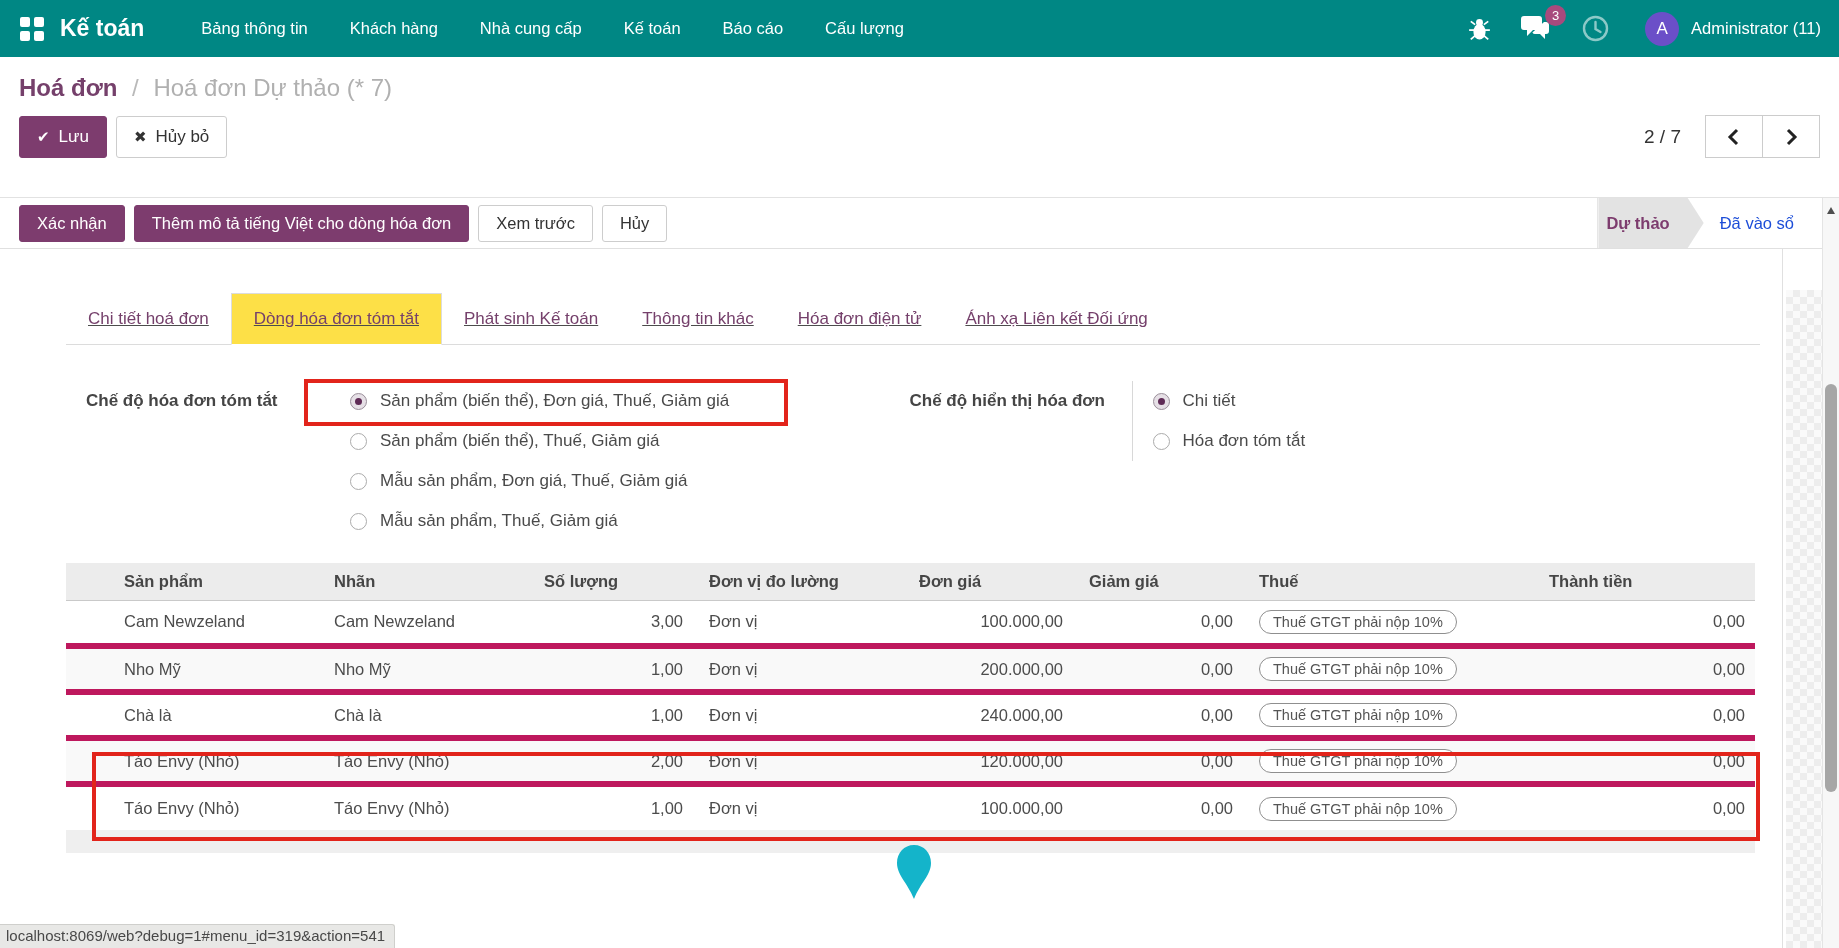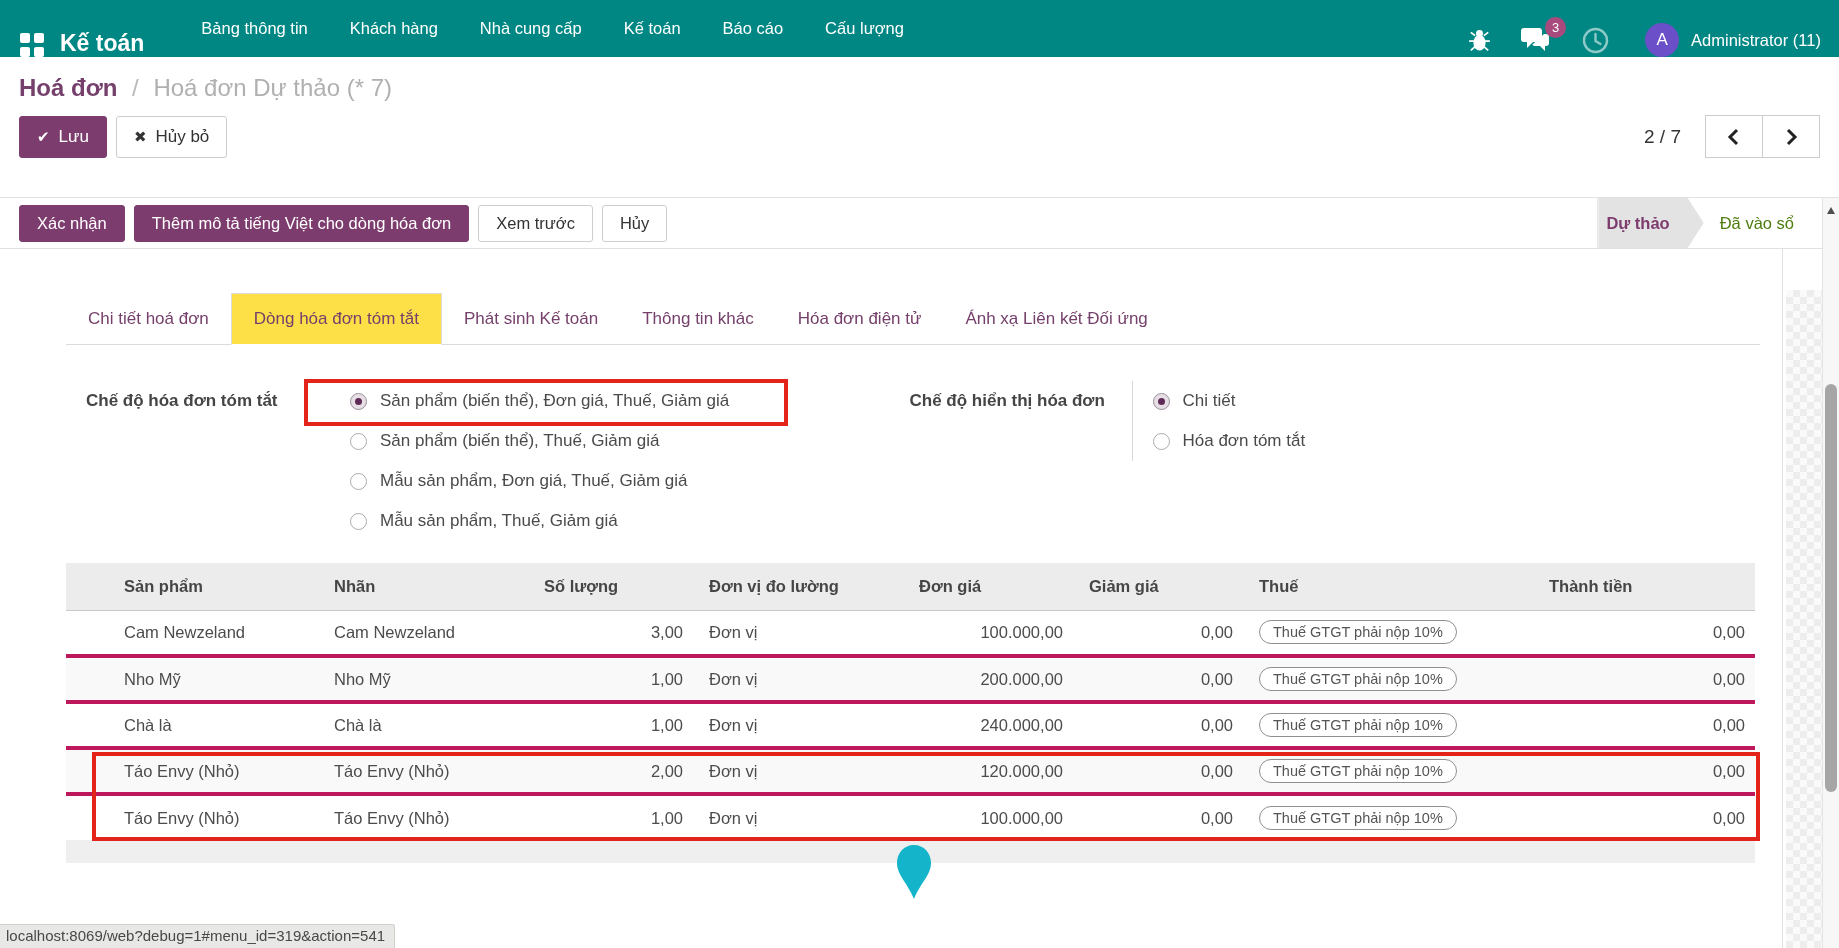--- a/index.html
+++ b/index.html
@@ -6,21 +6,21 @@
     --navbar:#008784; --primary:#7d3c6e; --accent:#75406b;
     --annotation:#e2241b; --indicator:#14b4ca; --badge:#a84a7d; --avatar:#6b4fc8;
   }
   *{box-sizing:border-box;}
   html,body{margin:0;padding:0;}
   body{width:1839px;height:948px;overflow:hidden;background:#fff;
        font-family:"Liberation Sans","DejaVu Sans",sans-serif;color:#4c4c4c;}
   .page{position:relative;width:1839px;height:948px;overflow:hidden;background:#fff;}
 
   
-  .navbar{height:57px;background:var(--navbar);display:flex;align-items:flex-end;
+  .navbar{height:57px;background:var(--navbar);display:flex;align-items:center;
           color:#fff;padding:0 18px 0 16px;}
   .apps-icon{width:24px;height:24px;display:grid;grid-template-columns:1fr 1fr;gap:4px;
              margin:0 16px 0 4px;cursor:pointer;}
   .apps-icon div{background:#fff;border-radius:2px;}
   .brand{font-size:23px;font-weight:bold;margin-right:36px;cursor:pointer;}
   .nav-item{font-size:16.5px;padding:0 21px;line-height:57px;cursor:pointer;white-space:nowrap;}
   .nav-right{margin-left:auto;display:flex;align-items:center;gap:30px;}
   .icon-btn{position:relative;display:flex;align-items:center;cursor:pointer;}
   .badge{position:absolute;top:-10px;right:-14px;min-width:21px;height:21px;border-radius:11px;
          background:var(--badge);color:#fff;font-size:13px;display:flex;align-items:center;
@@ -53,46 +53,46 @@
   .statusbar{height:51px;width:1822px;border-bottom:1px solid #e0e0e0;background:#fff;
              display:flex;align-items:center;padding-left:19px;}
   .sb-btn{font-size:16.5px;padding:8px 17px;border-radius:3px;margin-right:9px;cursor:pointer;
           border:1px solid transparent;}
   .sb-primary{background:var(--primary);border-color:var(--primary);color:#fff;}
   .sb-plain{background:#fff;border-color:#cdcdcd;color:#333;}
   .steps{margin-left:auto;height:100%;display:flex;align-items:stretch;border-left:1px solid #e6e6e6;}
   .step-active{background:#e3e3e3;display:flex;align-items:center;padding:0 34px 0 8px;
                font-weight:bold;color:var(--primary);font-size:16.5px;cursor:pointer;
                clip-path:polygon(0 0,calc(100% - 16px) 0,100% 50%,calc(100% - 16px) 100%,0 100%);}
-  .step{display:flex;align-items:center;padding:0 28px 0 16px;color:#4d7c0f;font-size:16.5px;cursor:pointer;}
+  .step{display:flex;align-items:center;padding:0 28px 0 16px;color:#1d4ed8;font-size:16.5px;cursor:pointer;}
 
   
   .sheet{width:1782px;background:#fff;position:relative;}
-  .tabs{display:flex;align-items:flex-end;margin:44px 22px 0 66px;border-bottom:1px solid #dcdcdc;}
+  .tabs{display:flex;align-items:flex-end;margin:44px 22px 0 66px;border-bottom:1px solid #dcdcdc;text-decoration:underline;}
   .tab{padding:15px 22px;font-size:17px;color:var(--accent);cursor:pointer;white-space:nowrap;}
   .tab.active{border:1px solid #dcdcdc;border-bottom:1px solid #fff;margin-bottom:-1px;background:#fde047;}
 
   .fields{display:flex;margin:36px 57px 0 86px;gap:8px;}
   .fgroup{flex:1;display:flex;align-items:flex-start;}
   .flabel{width:210px;font-weight:bold;font-size:17px;line-height:26px;padding-top:7px;color:#454545;}
   .fgroup.left .flabel{margin-right:54px;}
   .fgroup.right .flabel{margin-right:12px;}
   .opts{list-style:none;margin:0;padding:0;}
   .fgroup.right .opts{border-left:1px solid #d8d8d8;padding-left:20px;}
   .opt{display:flex;align-items:center;height:40px;gap:13px;font-size:17px;color:#4a4a4a;cursor:pointer;}
   .radio{width:17px;height:17px;border-radius:50%;border:1px solid #ababab;background:#fff;flex:none;position:relative;}
   .radio.checked{background:#e6e0e6;border-color:#9a8f9a;}
   .radio.checked::after{content:"";position:absolute;left:4px;top:4px;width:7px;height:7px;
                         border-radius:50%;background:#5f2b56;}
 
   
   .grid-table{margin:22px 0 0 66px;border-collapse:collapse;table-layout:fixed;width:1689px;font-size:16.5px;}
-  .grid-table thead th{background:#ececec;height:47px;font-weight:bold;text-align:left;
+  .grid-table thead th{background:#ececec;height:37px;font-weight:bold;text-align:left;
                        padding:0 13px;color:#464646;border-bottom:1px solid #c9c9c9;}
-  .grid-table tbody td{height:46px;padding:0 13px;border-top:4px solid #be185d;color:#4c4c4c;
+  .grid-table tbody td{height:46px;padding:0 13px;border-top:6px solid #be185d;color:#4c4c4c;
                        white-space:nowrap;overflow:hidden;}
   .grid-table tbody tr:first-child td{border-top:none;}
   .grid-table tbody tr:nth-child(even){background:#f9f9f9;}
   .num{text-align:right;}
   .grid-table .last{padding-right:10px;}
   .pill{display:inline-block;border:1px solid #8f8f8f;border-radius:14px;padding:3px 13px;
         font-size:14.5px;color:#555;background:#fff;}
   .strip{margin-left:66px;width:1689px;height:23px;background:#efefef;}
 
   

